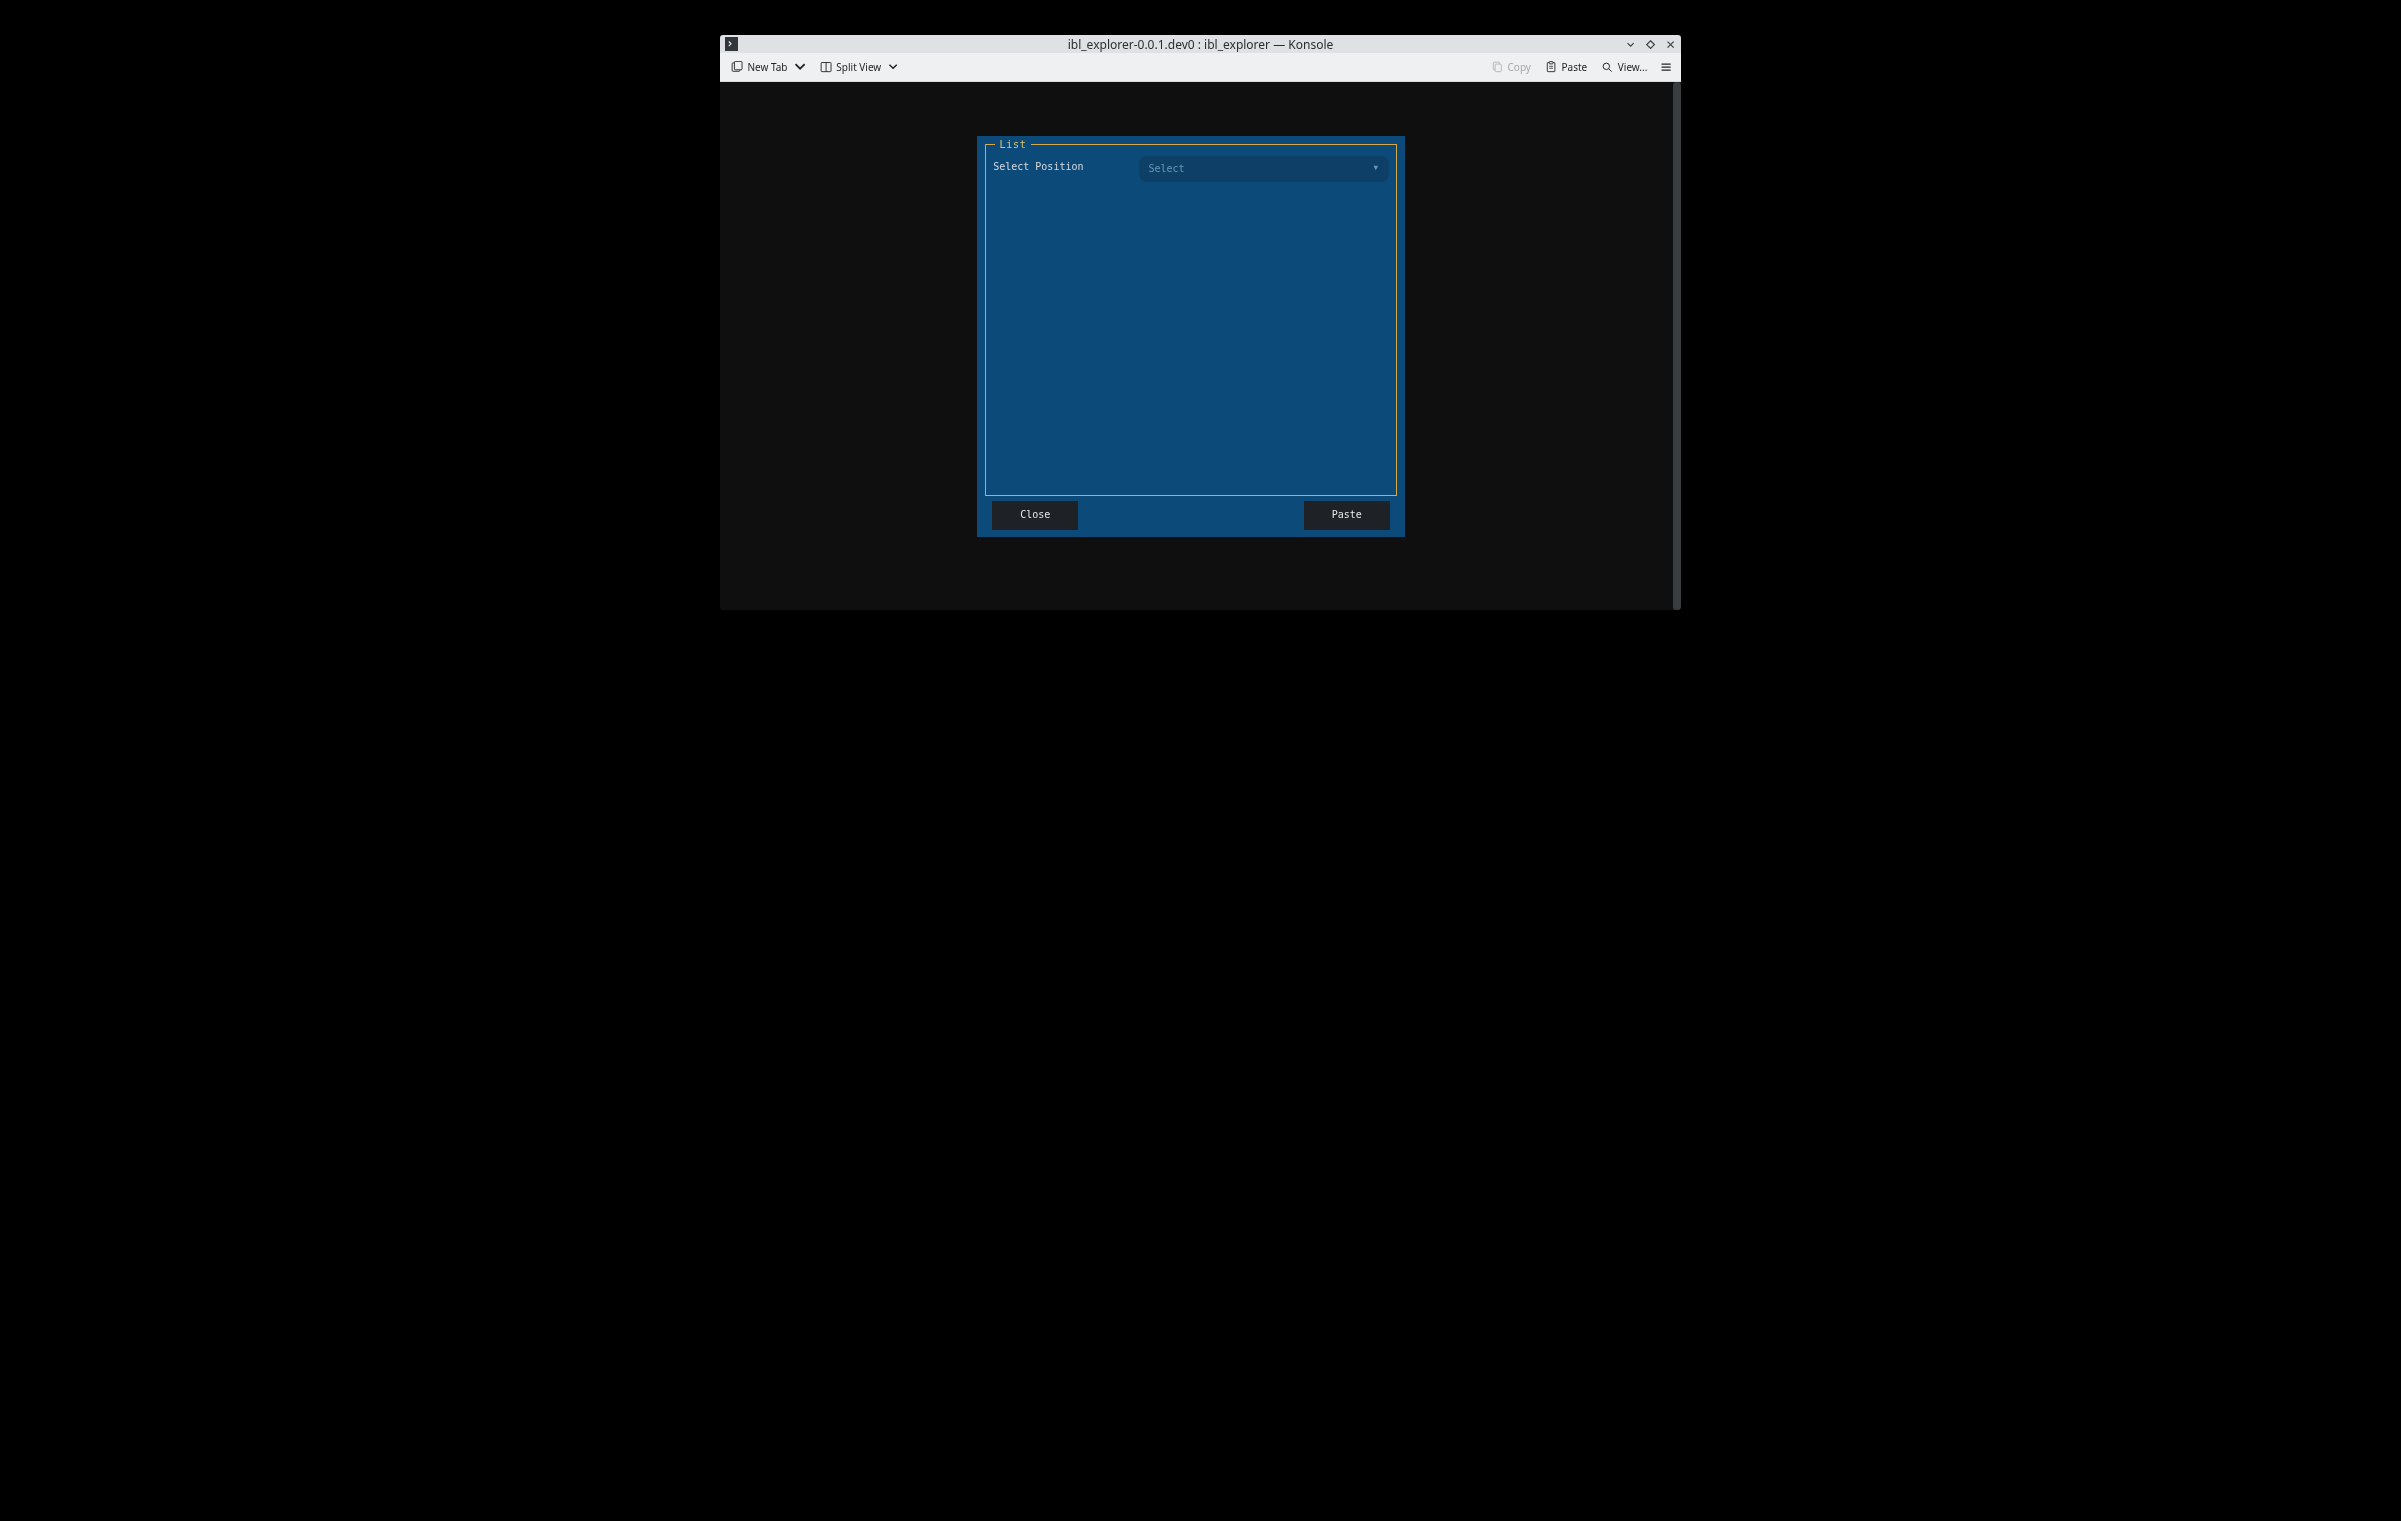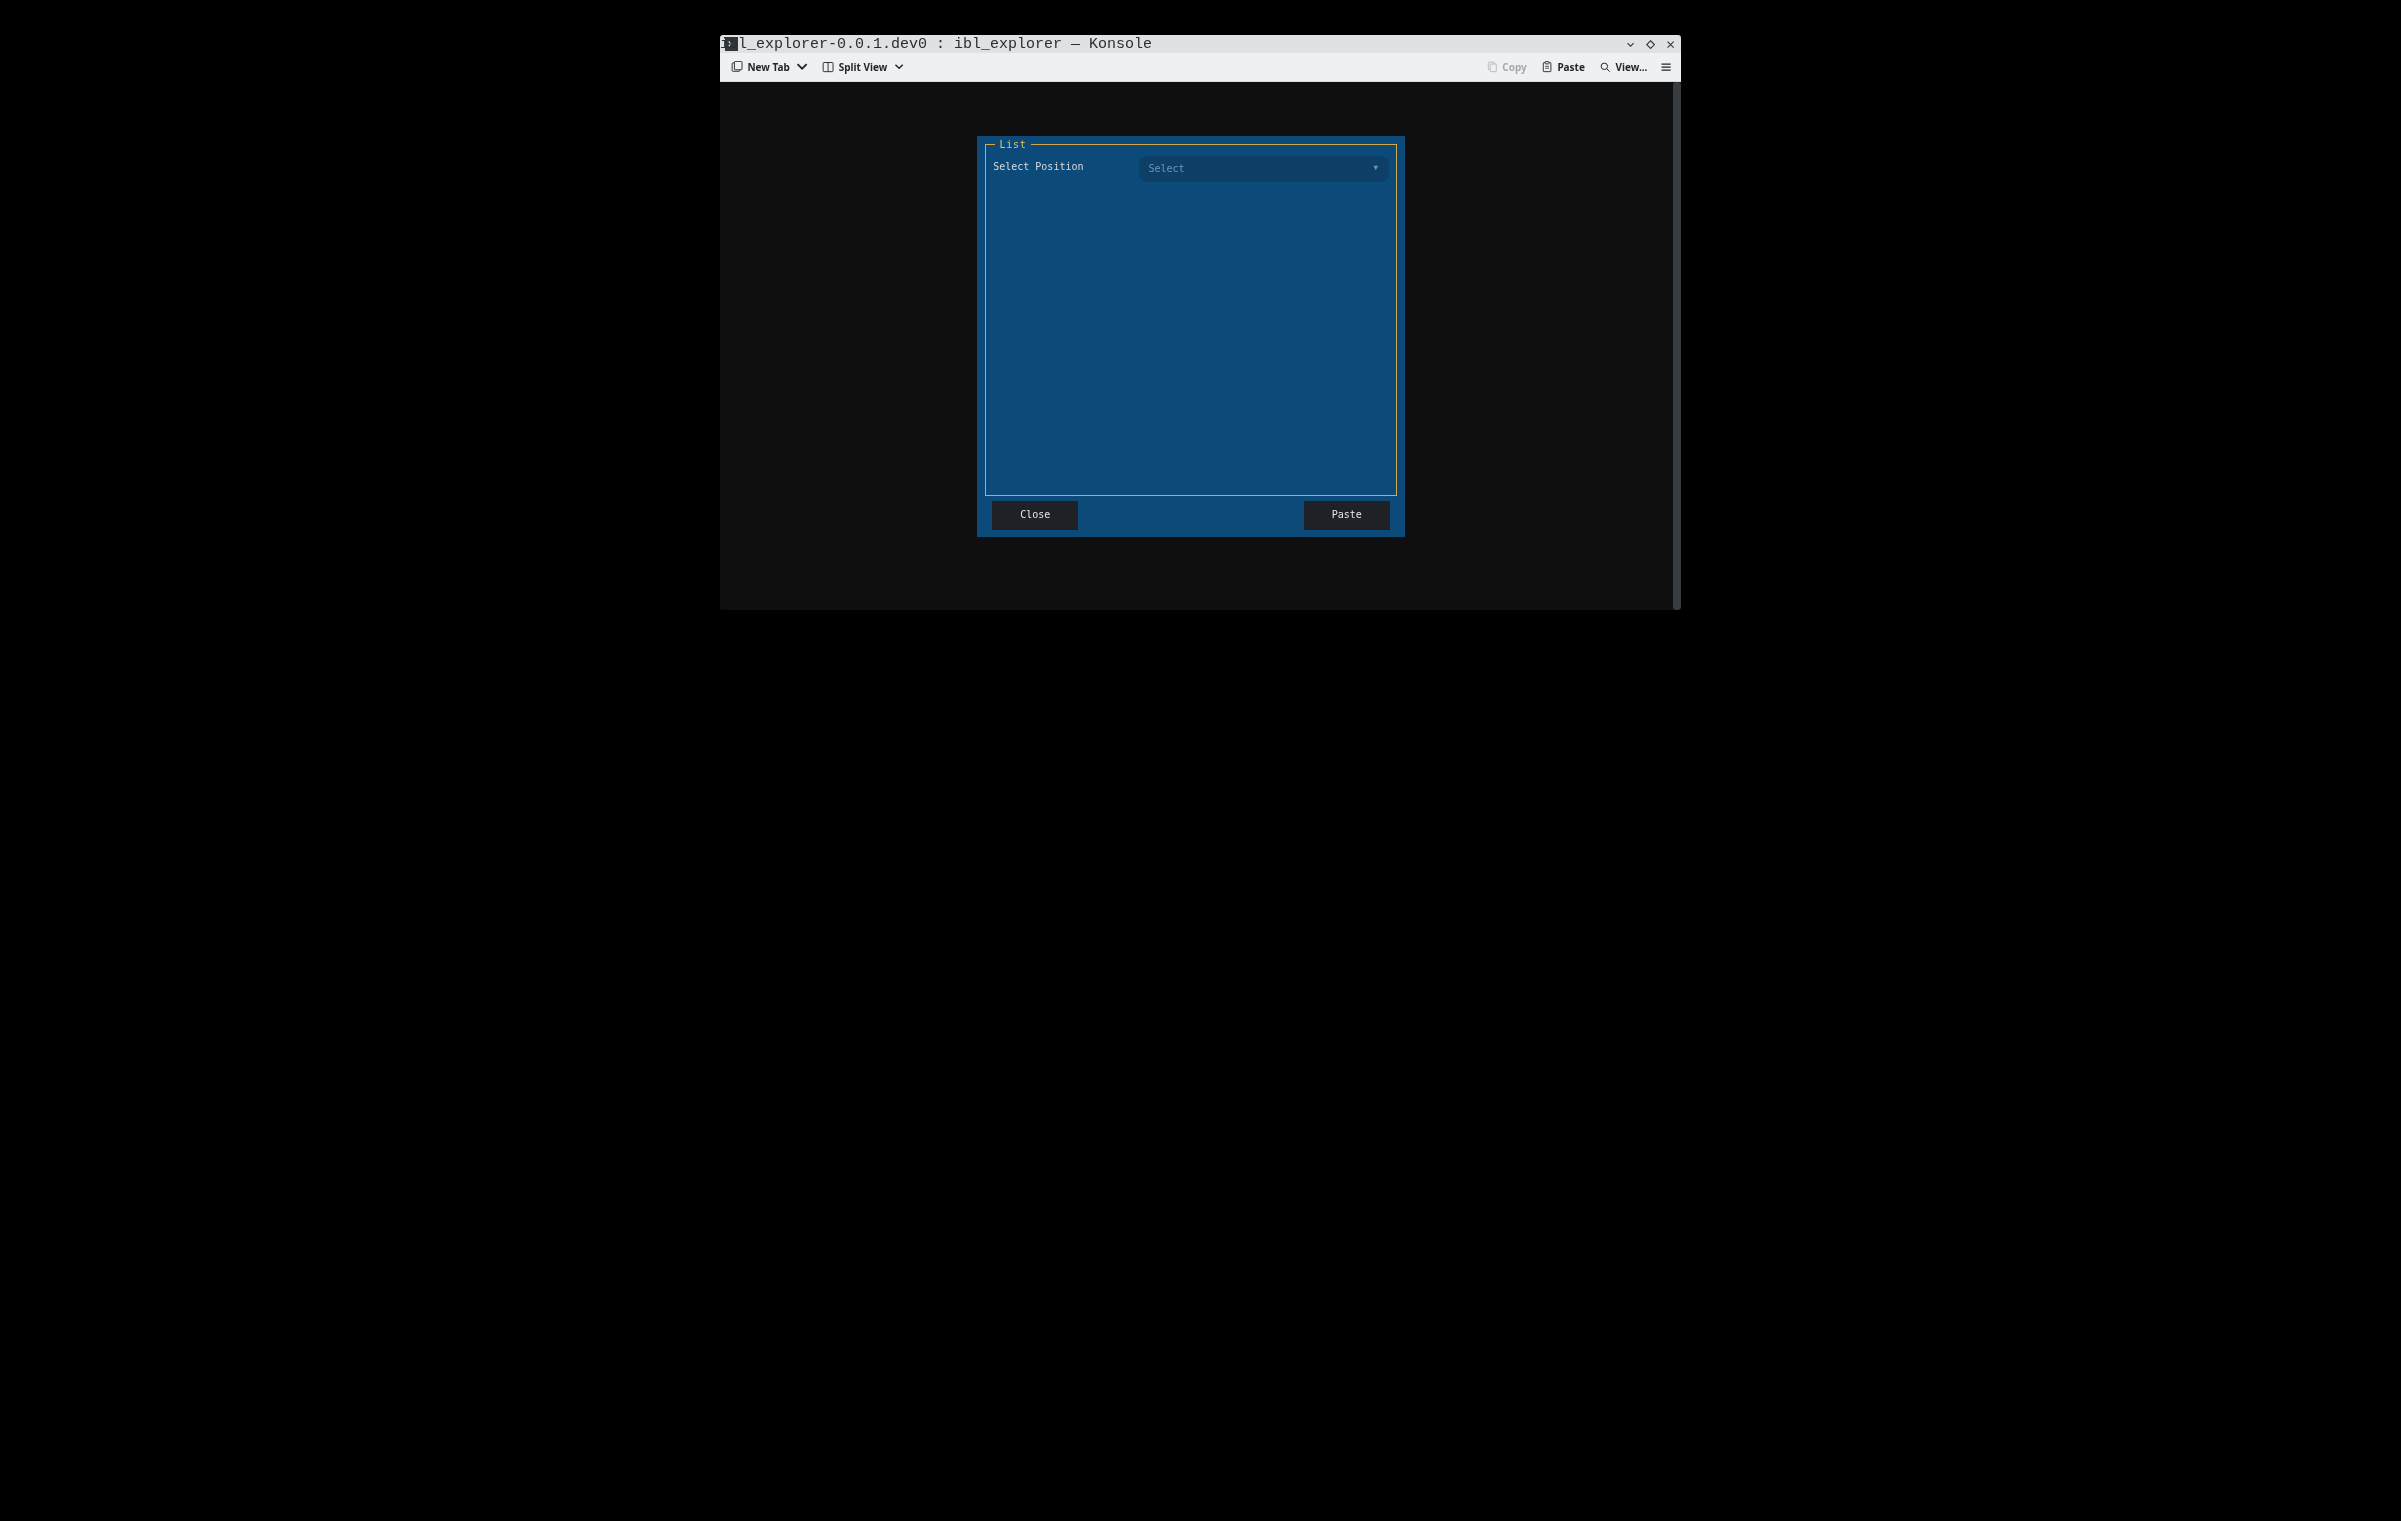--- a/index.html
+++ b/index.html
@@ -39,25 +39,24 @@
     background: #31363b;
     display: inline-flex;
     align-items: center;
     justify-content: center;
     margin-right: 4.6px;
   }
   .titlebar .app-icon svg { width: 7.6px; height: 7.6px; }
   .titlebar .title-text {
     position: absolute;
     left: 0; right: 0;
-    text-align: left;
-    font-size: 15px;
+    text-align: center;
+    font-size: 12px;
     color: #2a2e31;
     pointer-events: none;
-    font-family: Liberation Mono, monospace;
   }
   .titlebar .winctrls {
     margin-left: auto;
     display: flex;
     gap: 7.6px;
     align-items: center;
   }
   .titlebar .winctrls span {
     width: 12.2px;
     height: 12.2px;
@@ -80,21 +79,20 @@
   }
   .toolbar .tbtn {
     display: inline-flex;
     align-items: center;
     gap: 4.6px;
     padding: 3.1px 4.6px;
     border-radius: 2.3px;
     color: #232627;
     cursor: pointer;
     font-size: 10px;
-    font-weight: bold;
   }
   .toolbar .tbtn.disabled { color: #a6a9ab; cursor: default; }
   .toolbar .tbtn svg { width: 12.2px; height: 12.2px; }
   .toolbar .spacer { flex: 1; }
   .toolbar .chev { margin-left: 1.5px; }
   .toolbar .hamburger {
     width: 18.4px; height: 18.4px;
     display: inline-flex; align-items: center; justify-content: center;
     cursor: pointer;
   }

